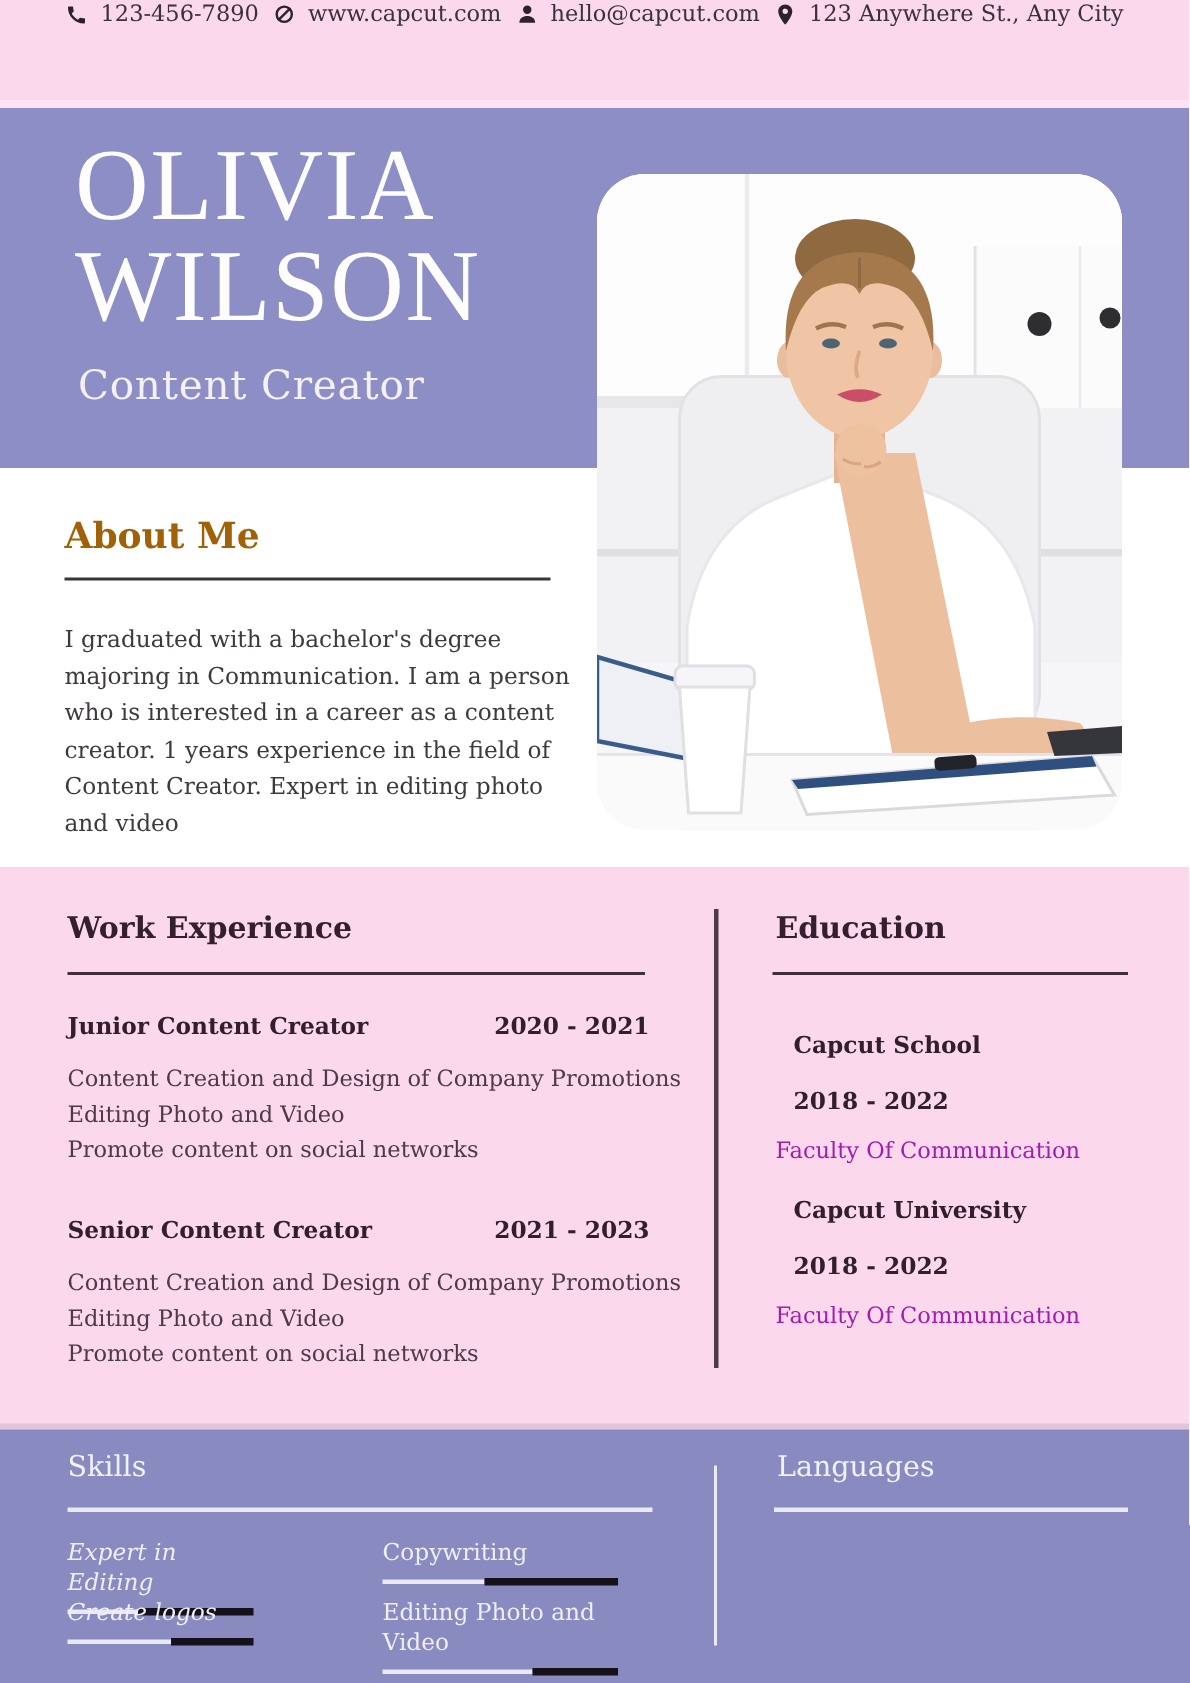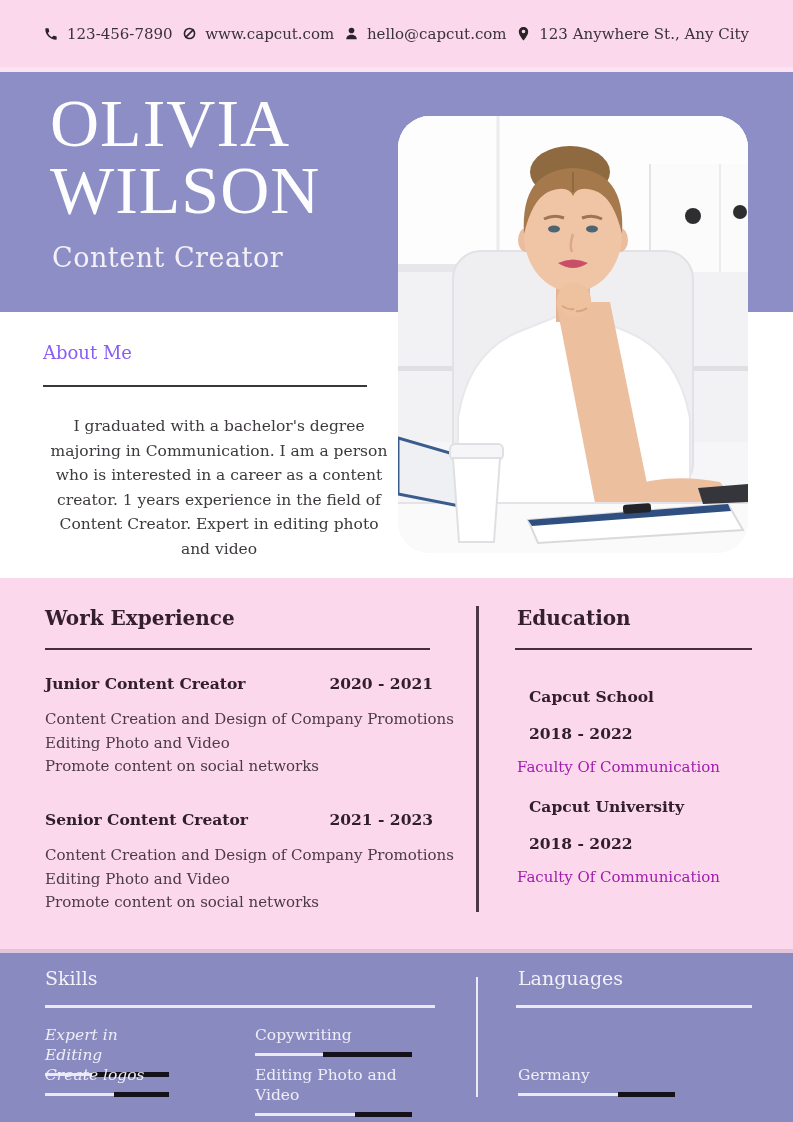--- a/index.html
+++ b/index.html
@@ -1,43 +1,43 @@
 <!DOCTYPE html>
 <html><head>
 <meta charset="utf-8">
 <style>
   html,body{margin:0;padding:0;background:#ffffff;}
   .page{position:relative;width:793px;height:1122px;overflow:hidden;background:#ffffff;
         font-family:"DejaVu Serif",serif;}
 
   
   .topbar{position:absolute;left:0;top:0;width:793px;height:67px;background:#FBD8EB;
-          display:flex;align-items:center;justify-content:space-between;
+          display:flex;align-items:flex-start;justify-content:space-between;
           padding:0 44px;box-sizing:border-box;}
   .contact{display:flex;align-items:center;gap:8px;font-size:15px;color:#39323A;}
   .contact svg{display:block;}
   .strip-top{position:absolute;left:0;top:67px;width:793px;height:5px;background:#FFE2F2;}
 
   
   .hero{position:absolute;left:0;top:72px;width:793px;height:240px;background:#8C8EC5;}
   .hero h1{position:absolute;left:50px;top:18px;margin:0;font-family:"Liberation Serif",serif;
            font-weight:400;font-size:68px;line-height:67px;letter-spacing:1px;color:#FDFDFE;}
   .hero h1 span{display:block;}
   .role{position:absolute;left:52px;top:170px;font-size:27px;color:#F3F0F8;letter-spacing:0.5px;}
 
   
   .photo{position:absolute;left:398px;top:116px;width:350px;height:437px;border-radius:32px;
          overflow:hidden;z-index:5;background:#f6f6f8;}
 
   
   .about{position:absolute;left:0;top:312px;width:793px;height:266px;background:#ffffff;}
-  .about h2{position:absolute;left:43px;top:30px;margin:0;font-size:18px;font-weight:400;color:#8b5cf6;}
+  .about h2{position:absolute;left:43px;top:30px;margin:0;font-size:24px;font-weight:700;color:#a16207;}
   .about .rule{position:absolute;left:43px;top:73px;width:324px;height:2px;background:#383838;}
   .about p{position:absolute;left:43px;top:102px;width:352px;margin:0;
-           font-size:15.5px;line-height:24.5px;color:#3D393E;text-align:center;}
+           font-size:15.5px;line-height:24.5px;color:#3D393E;}
 
   
   .experience{position:absolute;left:0;top:578px;width:793px;height:447px;background:#FBD8EB;}
   .col{position:absolute;top:0;}
   .work{left:45px;width:392px;}
   .edu{left:515px;width:240px;}
   .experience h2{position:absolute;top:28px;left:0;margin:0;font-size:20px;font-weight:700;color:#33202C;}
   .edu h2{left:2px;}
   .hrule{position:absolute;top:70px;left:0;height:2.2px;background:#41303B;}
   .work .hrule{width:385px;}
@@ -268,22 +268,15 @@
         <span class="fill" style="width: 64%;"></span>
         <span class="rest"></span>
       </div>
     </div>
 
     <div class="fdivider"></div>
 
     <h2 class="langs-h">Languages</h2>
     <div class="frule fl"></div>
 
-    <div class="fitem p-r2 p-lang">
-      <div class="flabel">Germany</div>
-      <div class="bar">
-        <span class="fill" style="width: 64%;"></span>
-        <span class="rest"></span>
-      </div>
-    </div>
   </footer>
 
 </div>
 
 </body></html>

